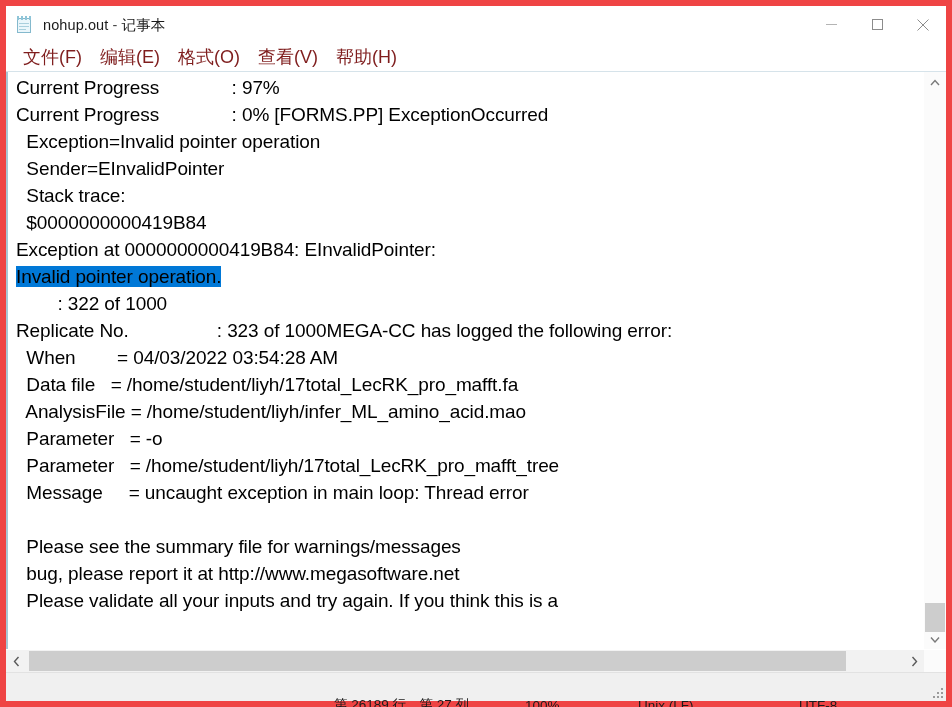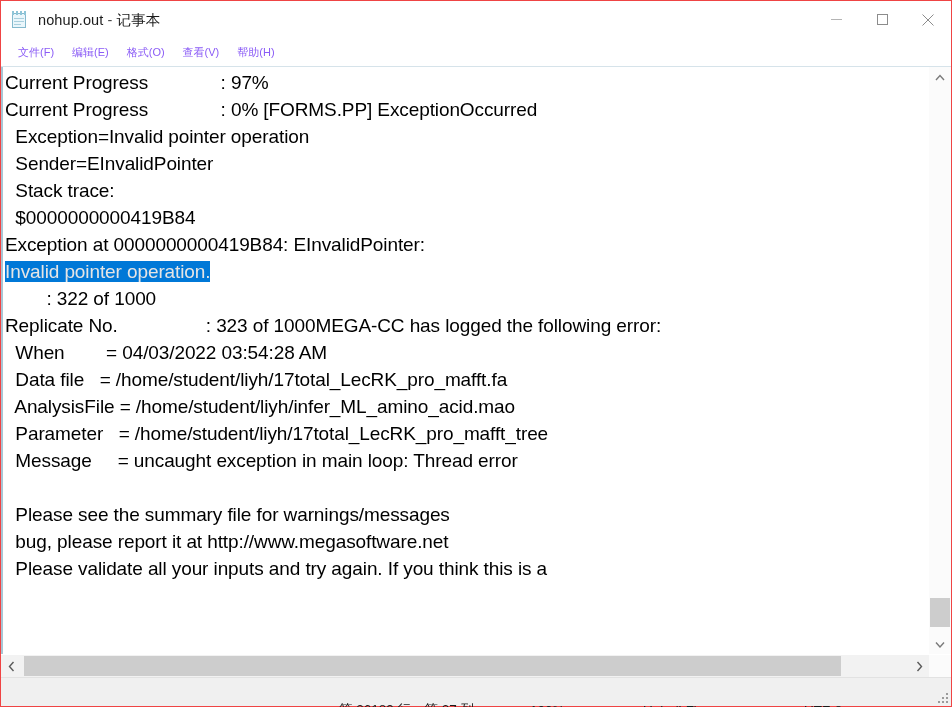--- a/index.html
+++ b/index.html
@@ -11,21 +11,21 @@
     width: 952px;
     height: 707px;
     overflow: hidden;
     font-family: "Liberation Sans", sans-serif;
   }
   .window {
     position: relative;
     width: 952px;
     height: 707px;
     background: #ffffff;
-    border: 1px solid #ef4444;
+    border: 6px solid #ef4444;
     box-sizing: border-box;
     display: flex;
     flex-direction: column;
   }
 
   
   .titlebar {
     height: 38px;
     min-height: 38px;
     display: flex;
@@ -102,56 +102,56 @@
   .menubar {
     height: 25px;
     min-height: 25px;
     display: flex;
     align-items: center;
     background: #ffffff;
     padding-left: 8px;
     border-bottom: 1px solid #ffffff;
   }
   .menu-item {
-    font-size: 11px;
-    color: #8b5cf6;
+    font-size: 18px;
+    color: #7f1d1d;
     padding: 2px 9px 3px 9px;
     white-space: nowrap;
     cursor: default;
   }
 
   
   .editor-wrap {
     flex: 1 1 auto;
     position: relative;
     display: flex;
     border-top: 1px solid #d6e3ea;
     min-height: 0;
   }
   .text-area {
     flex: 1 1 auto;
     position: relative;
     background: #ffffff;
     overflow: hidden;
     border-left: 2px solid #a8c6d4;
-    padding: 2px 0 0 2px;
+    padding: 2px 0 0 8px;
     box-sizing: border-box;
   }
   .line {
     height: 27px;
     line-height: 27px;
     font-size: 19px;
     color: #000000;
     white-space: pre;
     font-family: "Liberation Sans", sans-serif;
     letter-spacing: -0.1px;
   }
   .line .sel {
     background: #0078d7;
-    color: #e5e5e5;
+    color: #000000;
     margin-top: 26px;
   }
 
   
   .vscroll {
     width: 22px;
     flex: 0 0 22px;
     background: #fbfbfb;
     border-left: 1px solid #ffffff;
     position: relative;
@@ -296,20 +296,21 @@
         <div class="line">  Sender=EInvalidPointer</div>
         <div class="line">  Stack trace:</div>
         <div class="line">  $0000000000419B84</div>
         <div class="line">Exception at 0000000000419B84: EInvalidPointer:</div>
         <div class="line"><span class="sel">Invalid pointer operation.</span></div>
         <div class="line">        : 322 of 1000</div>
         <div class="line">Replicate No.                 : 323 of 1000MEGA-CC has logged the following error:</div>
         <div class="line">  When        = 04/03/2022 03:54:28 AM</div>
         <div class="line">  Data file   = /home/student/liyh/17total_LecRK_pro_mafft.fa</div>
         <div class="line">  AnalysisFile = /home/student/liyh/infer_ML_amino_acid.mao</div>
+        <div class="line">  Parameter   = -o</div>
         <div class="line">  Parameter   = /home/student/liyh/17total_LecRK_pro_mafft_tree</div>
         <div class="line">  Message     = uncaught exception in main loop: Thread error</div>
         <div class="line">&nbsp;</div>
         <div class="line">  Please see the summary file for warnings/messages</div>
         <div class="line">  bug, please report it at http://www.megasoftware.net</div>
         <div class="line">  Please validate all your inputs and try again. If you think this is a</div>
       </div>
 
     <div class="vscroll">
       <div class="vs-btn up">

